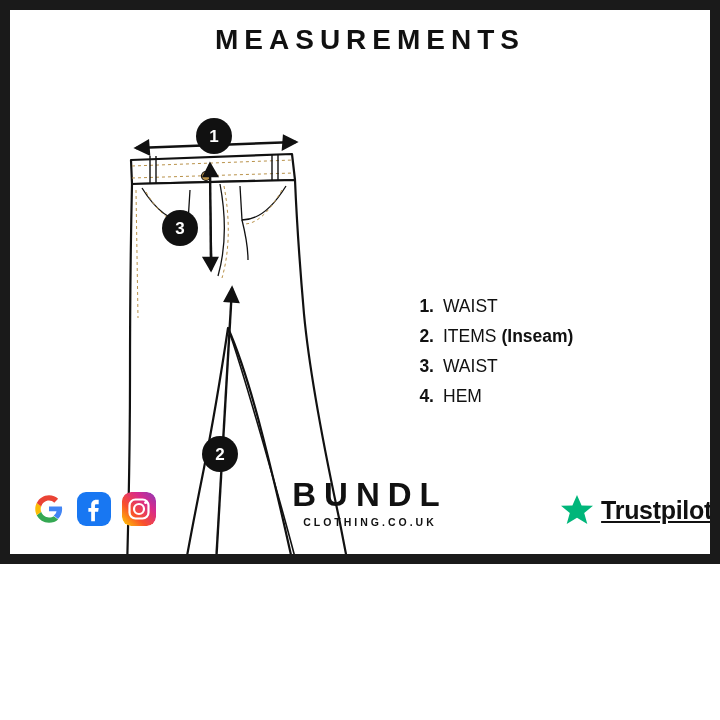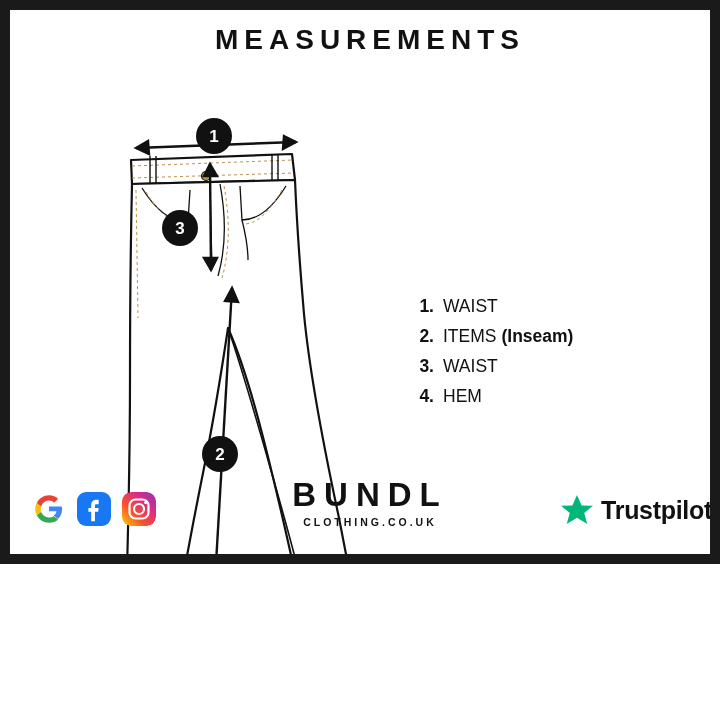--- a/index.html
+++ b/index.html
@@ -134,20 +134,21 @@
     bottom: 10px;
     display: flex;
     align-items: center;
     gap: 7px;
   }
   .tp-name {
     font-size: 25px;
     font-weight: bold;
     color: #111111;
     letter-spacing: -0.3px;
+    text-decoration: underline;
   }
   .badge-text {
     font-family: "Liberation Sans", sans-serif;
     font-size: 17px;
     font-weight: bold;
     fill: #ffffff;
   }
 </style>
 </head>
 <body>

